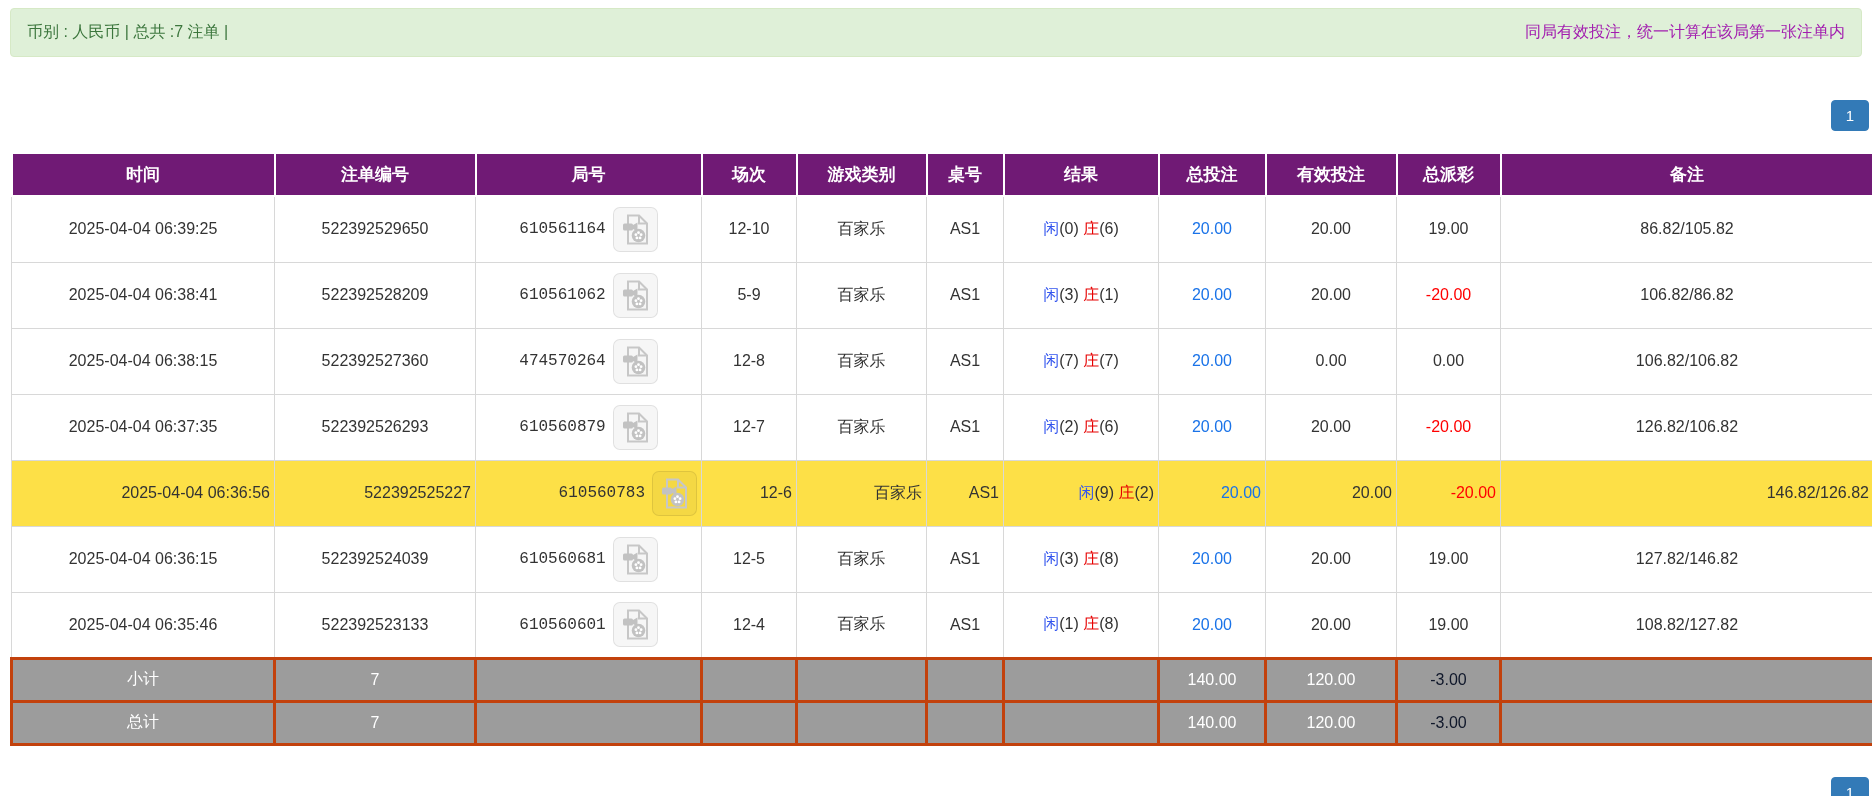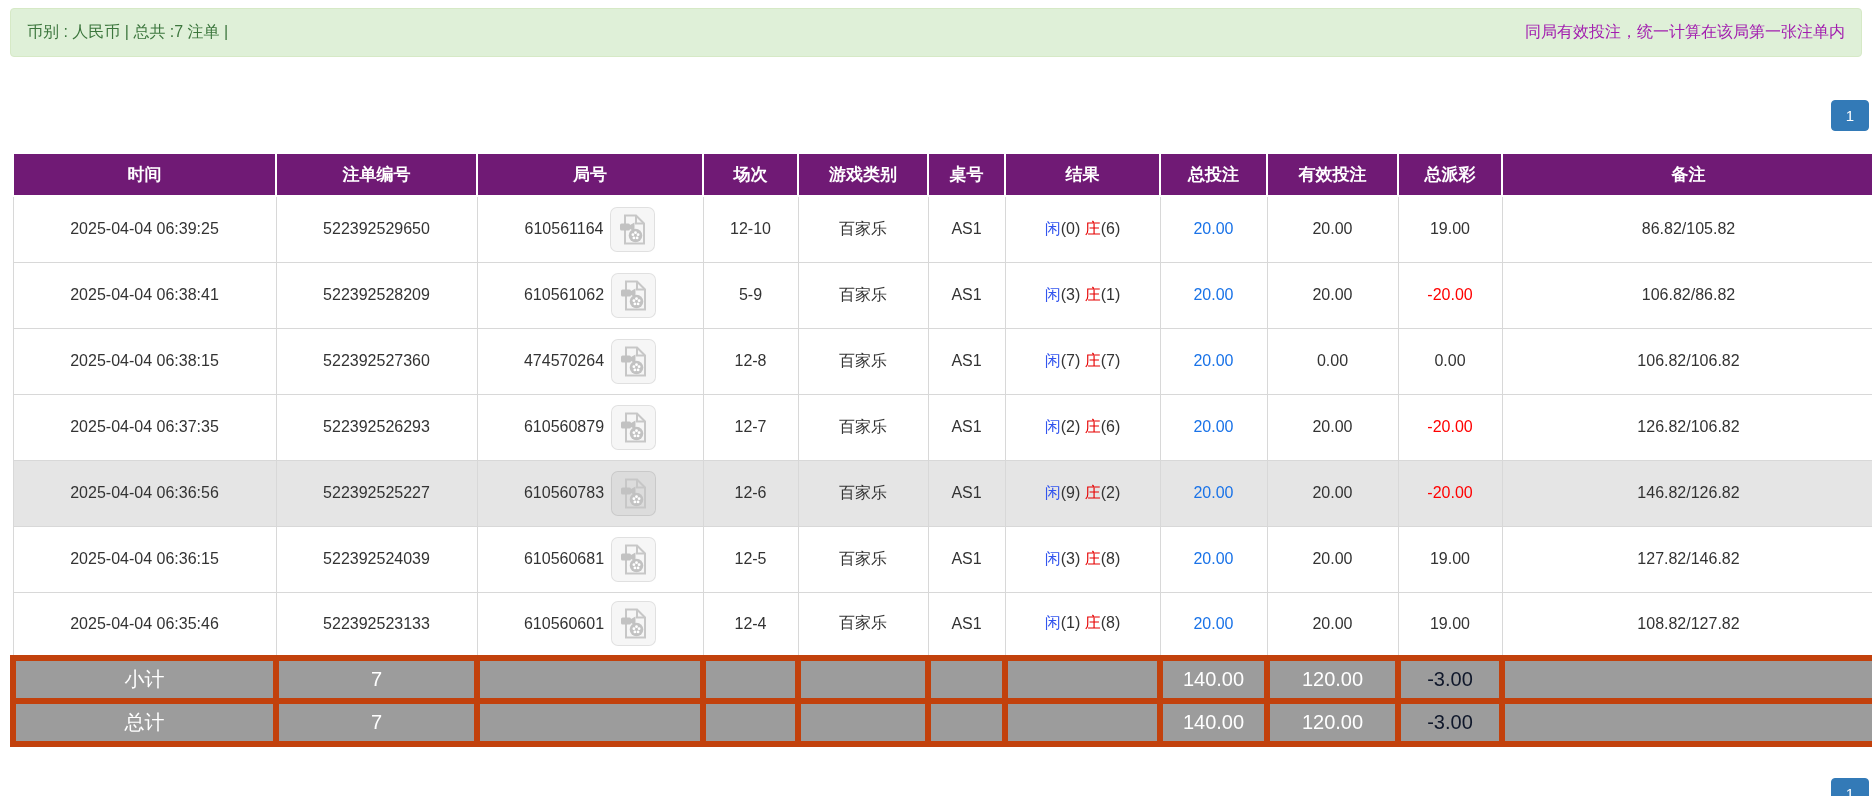--- a/index.html
+++ b/index.html
@@ -20,34 +20,34 @@
   table { width:1862px; margin-left:10px; border-collapse:collapse; table-layout:fixed; }
   col.c-time{width:263px} col.c-betno{width:201px} col.c-round{width:226px}
   col.c-session{width:95px} col.c-game{width:130px} col.c-table{width:77px}
   col.c-result{width:155px} col.c-totalbet{width:107px} col.c-validbet{width:131px}
   col.c-payout{width:104px} col.c-remark{width:373px}
 
   th { background:#701a75; color:#fff; font-size:17px; font-weight:bold;
        padding:9px 4px; border:2px solid #fff; }
   td { border:1px solid #d8d8d8; text-align:center; font-size:16px; color:#333;
        height:66px; padding:0 4px; }
-  tr.highlight td { background:#e5e5e5; }
+  tr.highlight td { background:#fde047;text-align:right; }
 
   .link-blue { color:#1a73e8; text-decoration:none; cursor:pointer; }
   .res-player { color:#3355ee; }
   .res-banker { color:#e60000; }
   .neg { color:#ff0000; }
 
-  .round-cell-inner { display:inline-flex; align-items:center; gap:7px; }
+  .round-cell-inner { display:inline-flex; align-items:center; gap:7px;font-family:Liberation Mono, monospace; }
   .video-btn { display:inline-flex; align-items:center; justify-content:center;
                width:45px; height:45px; background:rgba(0,0,0,0.035);
                border:1px solid rgba(0,0,0,0.09); border-radius:7px; cursor:pointer; }
 
-  tbody.summary td { background:#9c9c9c; color:#fff; border:6px solid #c2410c;
-                     height:43px; font-size:20px; }
+  tbody.summary td { background:#9c9c9c; color:#fff; border:3px solid #c2410c;
+                     height:43px; font-size:16px; }
   tbody.summary td.neg { color:#0f172a; }
 </style>
 </head>
 <body>
 
 <div class="banner">
   <span>币别 : 人民币 | 总共 :7 注单 |</span>
   <span class="notice">同局有效投注，统一计算在该局第一张注单内</span>
 </div>
 

